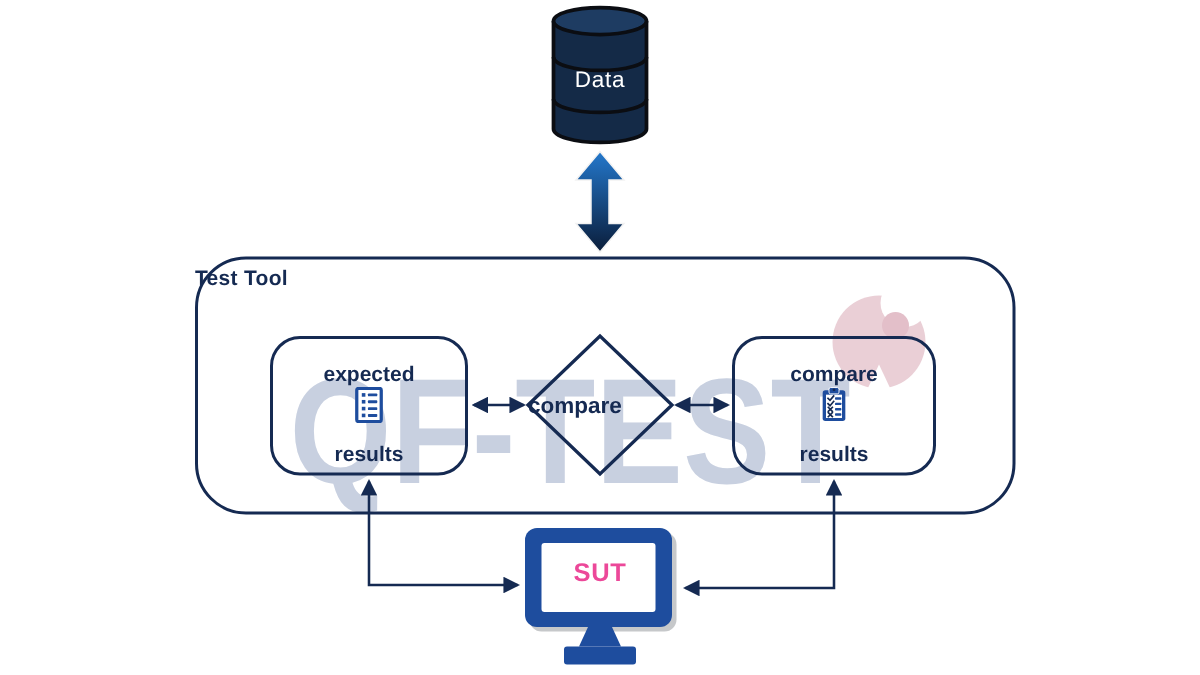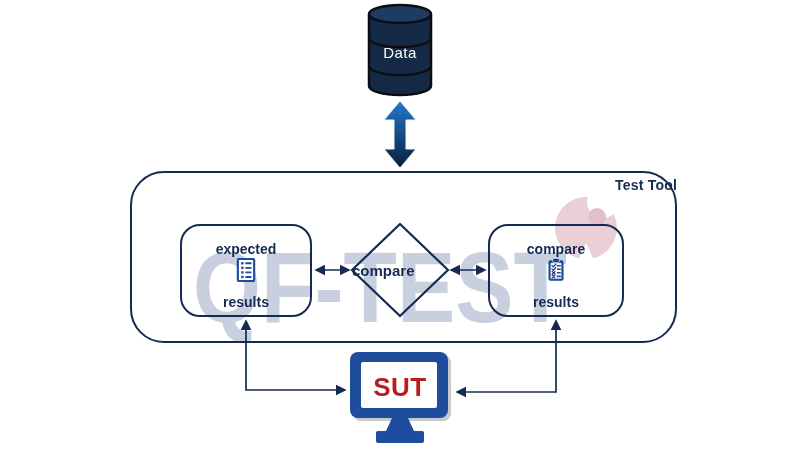--- a/index.html
+++ b/index.html
@@ -11,21 +11,21 @@
   
   .wm-layer{left:0;top:0;width:800px;height:450px;z-index:1;}
   
   .dg{z-index:2;}
   
   .tool-box{
     left:130px;top:171px;width:543px;height:168px;
     border:2.2px solid #152a52;border-radius:34px;background:transparent;
   }
   .tool-title{
-    left:130px;top:177px;width:547px;text-align:right;
+    left:130px;top:177px;width:547px;text-align:left;
     font-size:14px;font-weight:700;color:#152a52;letter-spacing:.2px;
   }
   
   .res-box{
     border:2.4px solid #152a52;border-radius:20px;background:transparent;
     display:flex;flex-direction:column;align-items:center;
     justify-content:space-between;padding:3px 0 4px 0;box-sizing:border-box;
   }
   .res-box.expected{left:180px;top:224px;width:132px;height:93px;}
   .res-box.actual{left:488px;top:224px;width:136px;height:93px;}
@@ -33,21 +33,21 @@
     font-size:14px;font-weight:700;color:#152a52;line-height:17px;margin-top:12px;
   }
   
   .compare-label{
     left:352px;top:262px;width:96px;text-align:left;
     font-size:15px;font-weight:700;color:#152a52;
   }
   
   .sut-label{
     left:361px;top:372px;width:78px;text-align:center;
-    font-size:26px;font-weight:600;color:#b91c1c;letter-spacing:.5px;
+    font-size:17px;font-weight:600;color:#ec4899;letter-spacing:.5px;
   }
   svg{display:block;}
   .lines-layer{left:0;top:0;width:800px;height:450px;pointer-events:none;}
 </style>
 </head>
 <body>
 
 <div class="stage">
 
   <svg class="abs wm-layer" width="800" height="450" viewBox="0 0 800 450">

